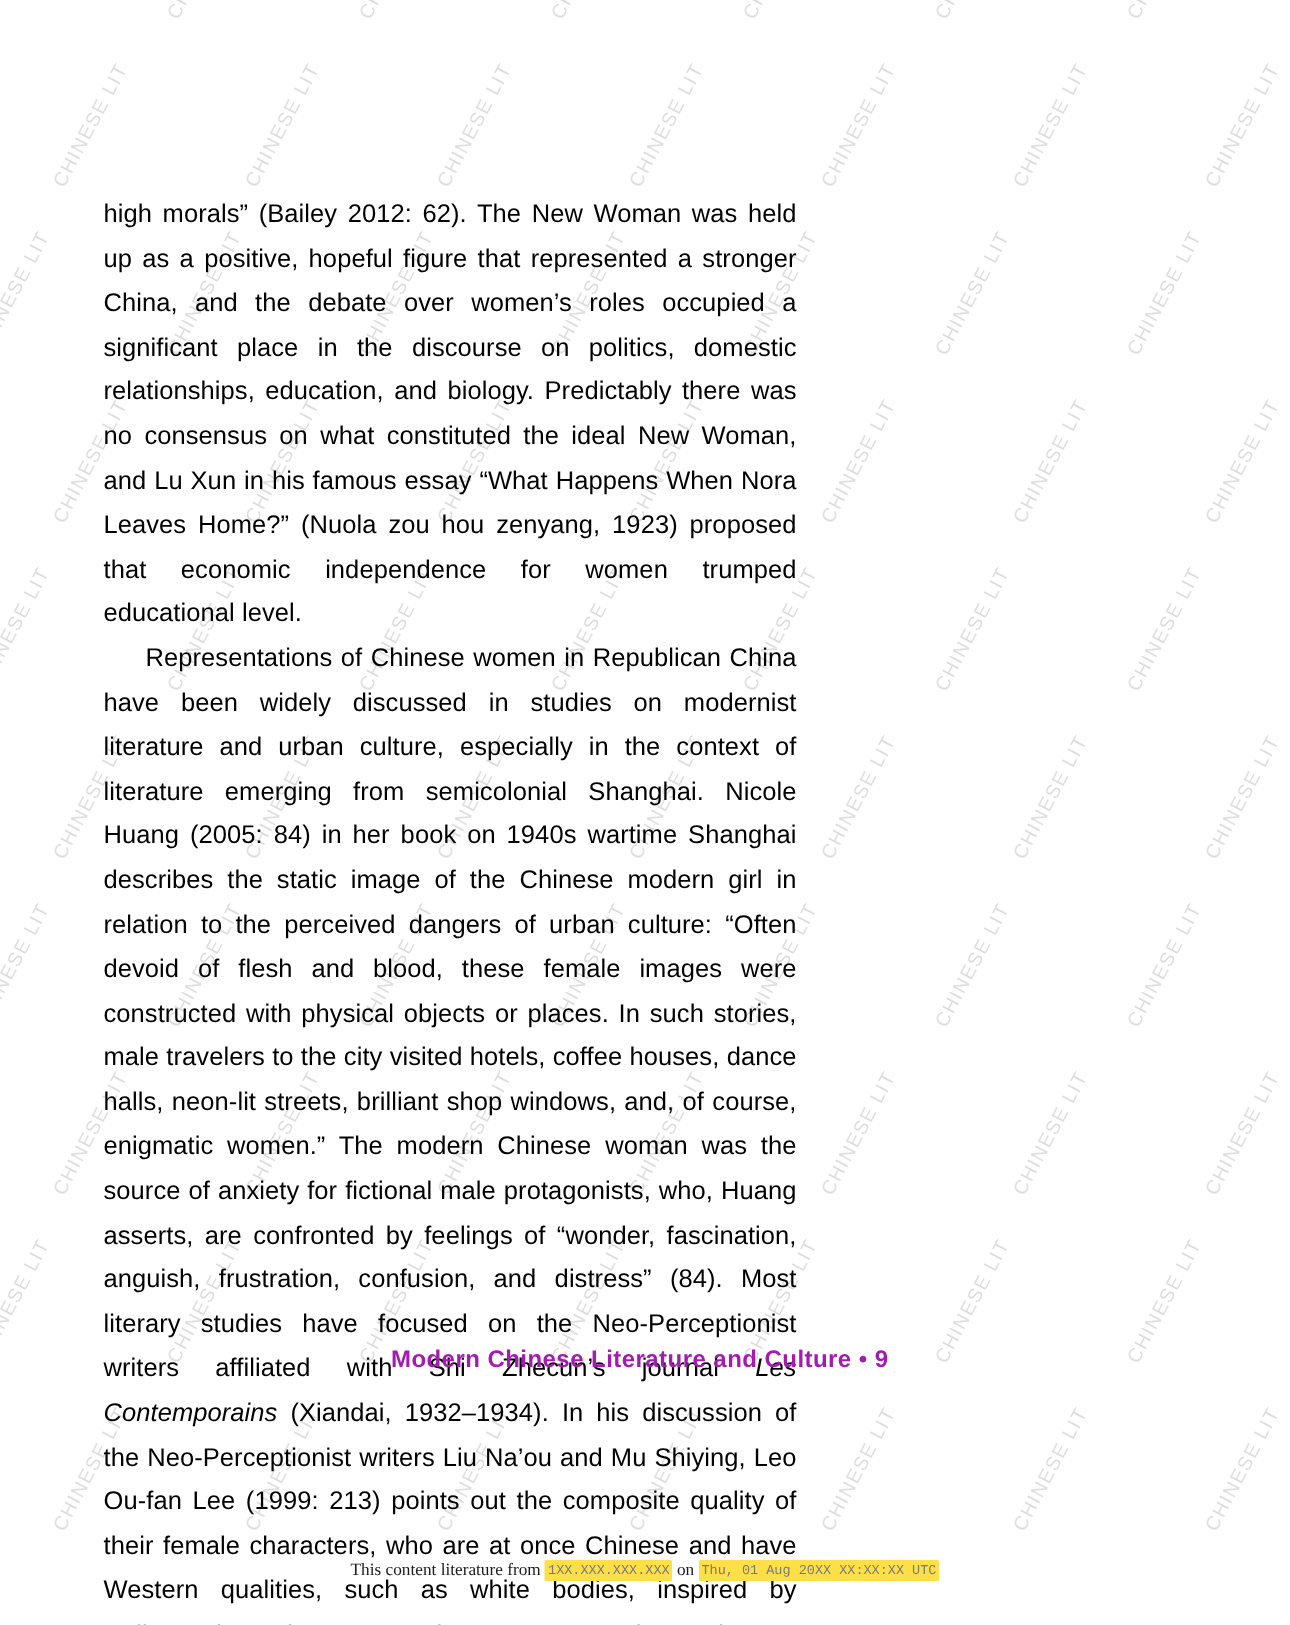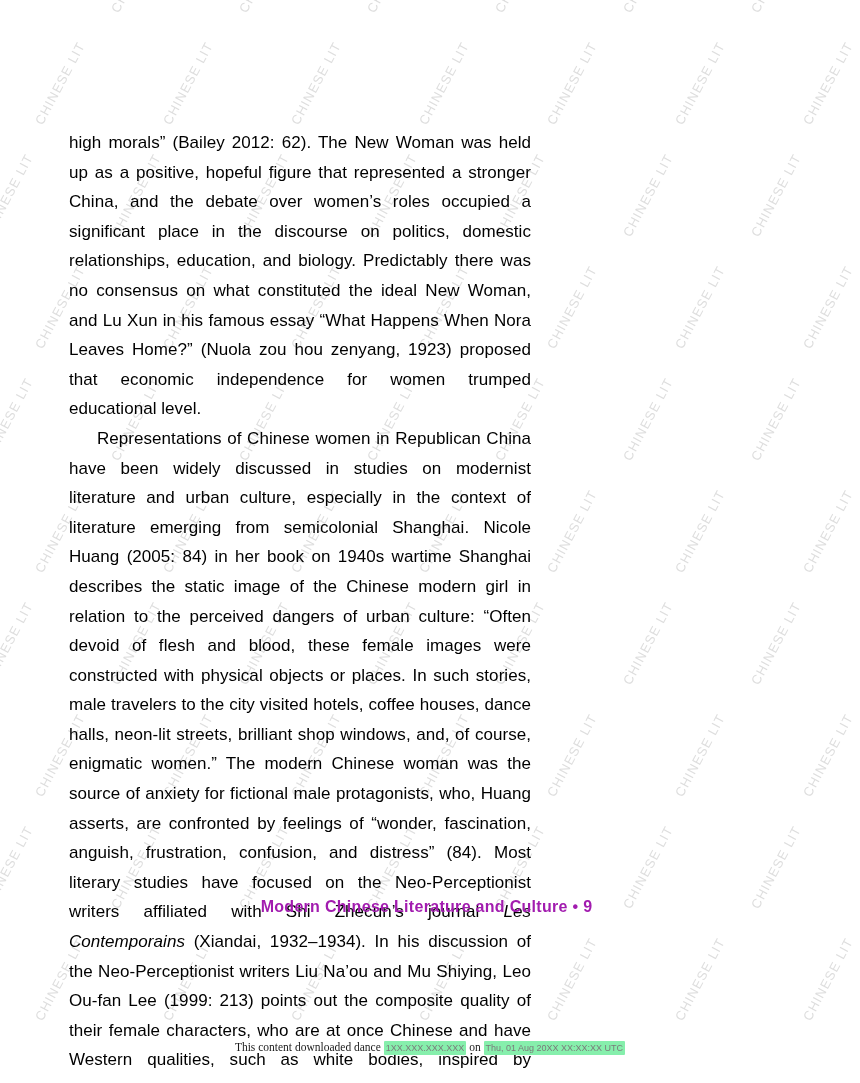--- a/index.html
+++ b/index.html
@@ -91,23 +91,23 @@
     width: 860px;
     text-align: center;
     font-family: "Liberation Serif", serif;
     font-size: 11.5px;
     color: #1a1a1a;
     line-height: 14px;
   }
   .jstor-footer .line1 { white-space: nowrap; }
   .redact {
     display: inline-block;
-    background: #86efac;
+    background: #fde047;
     color: #7a7a7a;
-    font-family: Liberation Sans, sans-serif;
+    font-family: Liberation Mono, monospace;
     font-size: 9px;
     letter-spacing: 0px;
     padding: 0 2px;
     vertical-align: middle;
     border-radius: 1px;
     text-align: center;
   }
 </style>
 </head>
 <body>
@@ -188,16 +188,16 @@
     </div>
 
   <div class="content">
     <p class="body-par">high morals” (Bailey 2012: 62). The New Woman was held up as a positive, hopeful figure that represented a stronger China, and the debate over women’s roles occupied a significant place in the discourse on politics, domestic relationships, education, and biology. Predictably there was no consensus on what constituted the ideal New Woman, and Lu Xun in his famous essay “What Happens When Nora Leaves Home?” (Nuola zou hou zenyang, 1923) proposed that economic independence for women trumped educational level.</p>
     <p class="body-par indent"><span>Representations of Chinese women in Republican China have been widely discussed in studies on modernist literature and urban culture, especially in the context of literature emerging from semicolonial Shanghai. Nicole Huang (2005: 84) in her book on 1940s wartime Shanghai describes the static image of the Chinese modern girl in relation to the perceived dangers of urban culture: “Often devoid of flesh and blood, these female images were constructed with physical objects or places. In such stories, male travelers to the city visited hotels, coffee houses, dance halls, neon-lit streets, brilliant shop windows, and, of course, enigmatic women.” The modern Chinese woman was the source of anxiety for fictional male protagonists, who, Huang asserts, are confronted by feelings of “wonder, fascination, anguish, frustration, confusion, and distress” (84). Most literary studies have focused on the Neo-Perceptionist writers affiliated with Shi Zhecun’s journal </span><span class="ital">Les Contemporains</span><span> (Xiandai, 1932–1934). In his discussion of the Neo-Perceptionist writers Liu Na’ou and Mu Shiying, Leo Ou-fan Lee (1999: 213) points out the composite quality of their female characters, who are at once Chinese and have Western qualities, such as white bodies, inspired by Hollywood movie stars such as Greta Garbo and Joan Crawford—for example, the hybrid femme fatale in Mu Shiying’s “Statue of a Female Body in Platinum” (Baijin de nüti suxiang). Shu-mei Shih (2001: 298) views Liu Na’ou’s modern-girl archetype as intimately linked to the cosmopolitan urban space of Shanghai: “Both a discursively constructed (borrowed, dissimulated from metropolitan Western/Japanese</span></p>
   </div>
 
   <div class="footer-right">Modern Chinese Literature and Culture • 9</div>
 
   <div class="jstor-footer">
-    <div class="line1"><span>This content downloaded dance </span><span class="redact">1XX.XXX.XXX.XXX</span><span> on </span><span class="redact">Thu, 01 Aug 20XX XX:XX:XX UTC</span></div>
+    <div class="line1"><span>This content literature from </span><span class="redact">1XX.XXX.XXX.XXX</span><span> on </span><span class="redact">Thu, 01 Aug 20XX XX:XX:XX UTC</span></div>
   </div>
 
 </div>
 
 </body></html>

